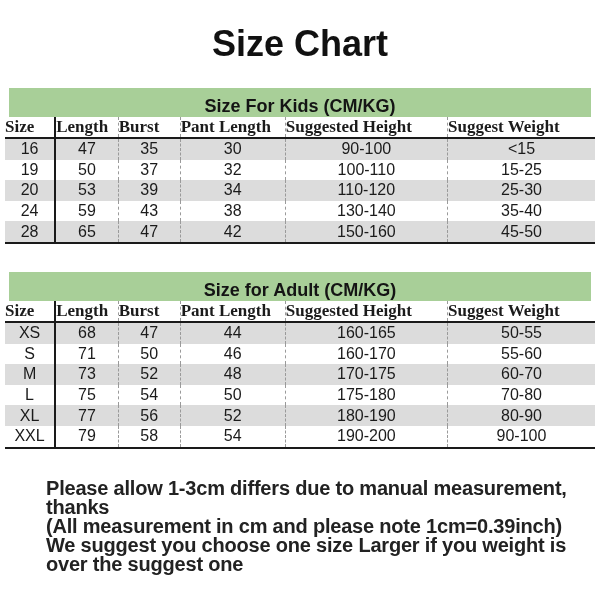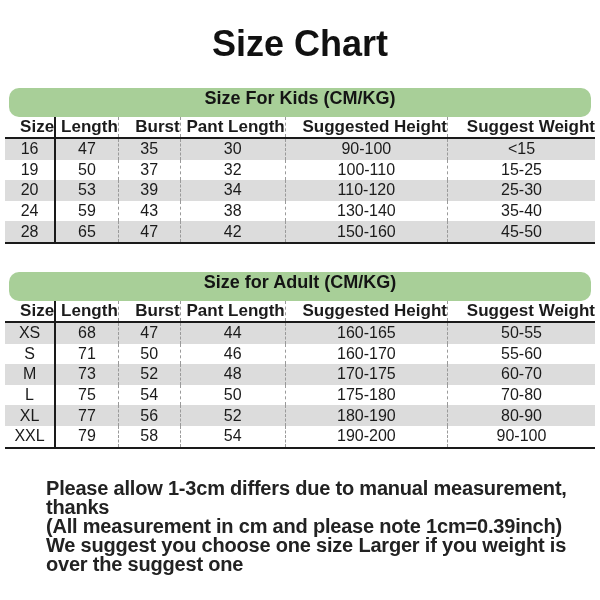--- a/index.html
+++ b/index.html
@@ -19,26 +19,25 @@
     line-height: 48px;
     font-weight: 700;
     text-align: center;
     color: #111;
   }
   .banner {
     margin: 0 9px;
     height: 29px;
     background: var(--banner-green, #a8cf98);
     display: flex;
-    align-items: flex-start;
+    align-items: flex-end;
     justify-content: center;
     font-size: 18px;
     font-weight: 700;
     color: #141414;
-    border-radius: 10px;
   }
   .banner-kids { margin-top: 20px; }
   .banner-adult { margin-top: 28px; }
   table.size-table {
     width: 590px;
     margin: 0 5px;
     border-collapse: collapse;
     table-layout: fixed;
     border-bottom: 2px solid #1a1a1a;
   }
@@ -46,23 +45,24 @@
   .size-table col:nth-child(2) { width: 10.7%; }
   .size-table col:nth-child(3) { width: 10.5%; }
   .size-table col:nth-child(4) { width: 17.8%; }
   .size-table col:nth-child(5) { width: 27.5%; }
   .size-table col:nth-child(6) { width: 25.0%; }
   .size-table th {
     height: 20px;
     padding: 0;
     font-size: 17px;
     font-weight: 700;
-    text-align: right;
+    text-align: left;
     border-bottom: 2px solid #1a1a1a;
     white-space: nowrap;
+    font-family: Liberation Serif, serif;
   }
   .size-table td {
     height: 20.6px;
     padding: 0;
     font-size: 16px;
     font-weight: 400;
     text-align: center;
     white-space: nowrap;
   }
   .size-table th:first-child,

